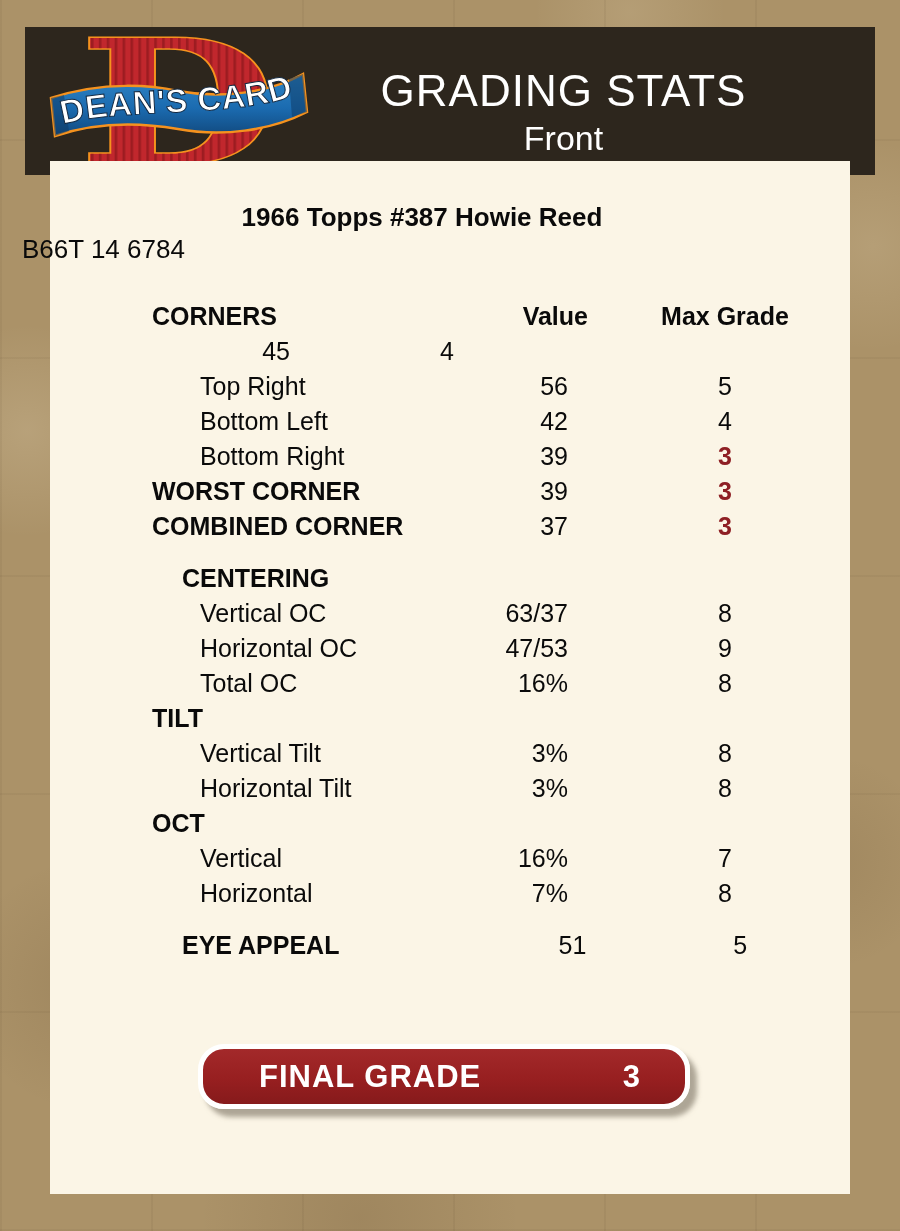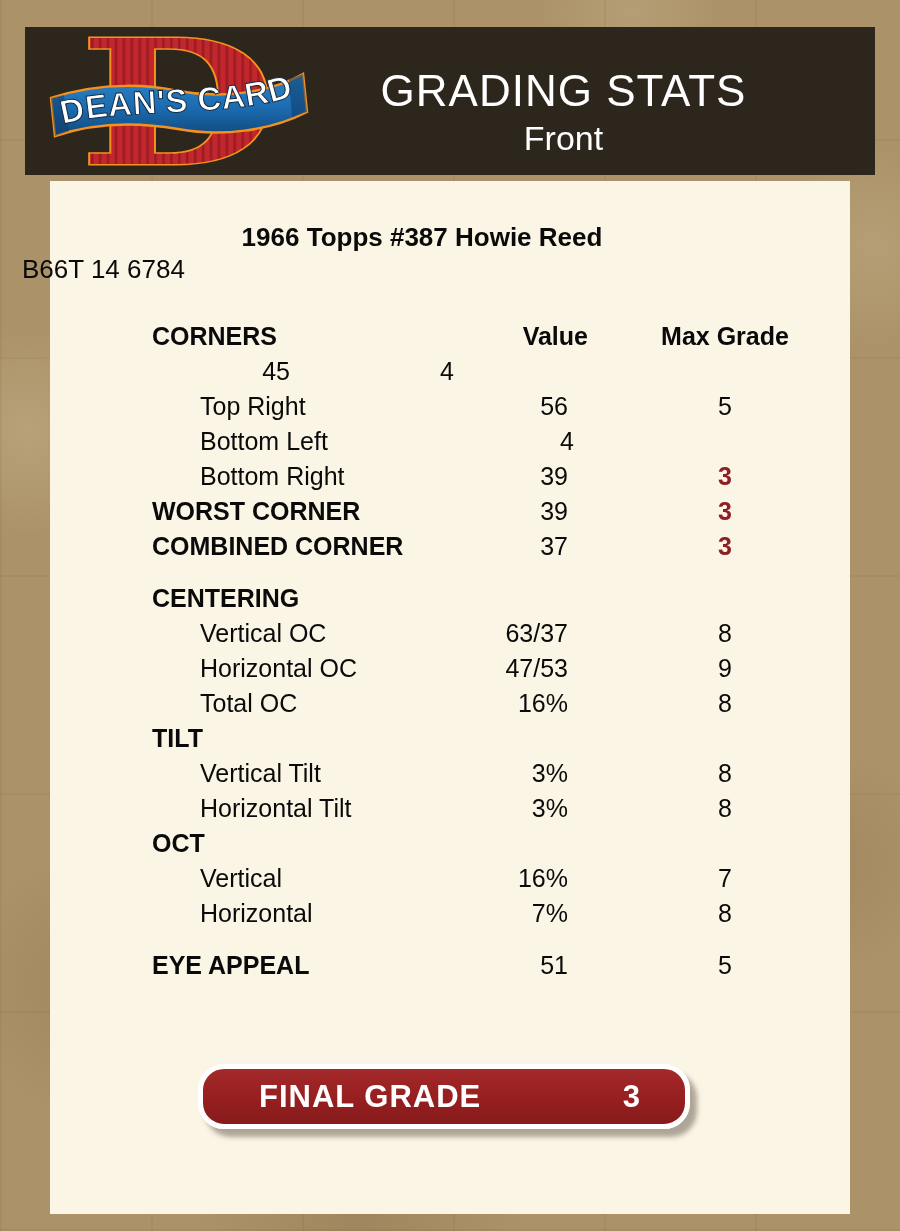--- a/index.html
+++ b/index.html
@@ -23,28 +23,28 @@
   }
   .header{
     position:absolute;left:25px;top:27px;width:850px;height:148px;
     background:#2d261d;display:flex;align-items:center;
   }
   .logo{width:265px;height:132px;margin-left:20px;flex:none;}
   .header-text{flex:1;text-align:center;color:#ffffff;padding-right:58px;margin-top:-2px;}
   .header-title{font-size:44px;line-height:52px;letter-spacing:1px;margin-top:24px;}
   .header-subtitle{font-size:34px;line-height:42px;}
   .panel{
-    position:absolute;left:50px;top:181px;width:800px;height:1033px;
+    position:absolute;left:50px;top:161px;width:800px;height:1033px;
     background:#fbf5e6;color:#0a0a0a;
   }
   .card-title{margin-top:43px;text-align:center;font-size:26px;font-weight:bold;line-height:26px;transform:translateX(-28px);}
   .card-serial{margin-top:6px;font-size:26px;line-height:26px;transform:translateX(-28px);}
   .stats-table{margin:37px 0 0 102px;font-size:25px;}
   .trow{display:flex;height:35px;line-height:35px;}
-  .trow.gap-before{margin-top:17px;}
+  .trow.gap-before{margin-top:17px;margin-left:30px;}
   .cell{box-sizing:border-box;white-space:nowrap;}
   .cell.label{width:278px;}
   .cell.label.item{padding-left:48px;}
   .cell.label.section{font-weight:bold;}
   .cell.value{width:158px;text-align:right;padding-right:20px;}
   .cell.grade{width:250px;padding-left:24px;text-align:center;}
   .header-row .cell.value{padding-right:0;font-weight:bold;}
   .header-row .cell.grade{font-weight:bold;}
   .grade.red{color:#8e1f24;font-weight:bold;}
   .final-grade{
@@ -114,20 +114,21 @@
           <div class="cell value">45</div>
           <div class="cell grade">4</div>
         </div>
         <div class="trow">
           <div class="cell label item">Top Right</div>
           <div class="cell value">56</div>
           <div class="cell grade">5</div>
         </div>
         <div class="trow">
           <div class="cell label item">Bottom Left</div>
+          <div class="cell value">42</div>
           <div class="cell grade">4</div>
         </div>
         <div class="trow">
           <div class="cell label item">Bottom Right</div>
           <div class="cell value">39</div>
           <div class="cell grade red">3</div>
         </div>
         <div class="trow">
           <div class="cell label section">WORST CORNER</div>
           <div class="cell value">39</div>

